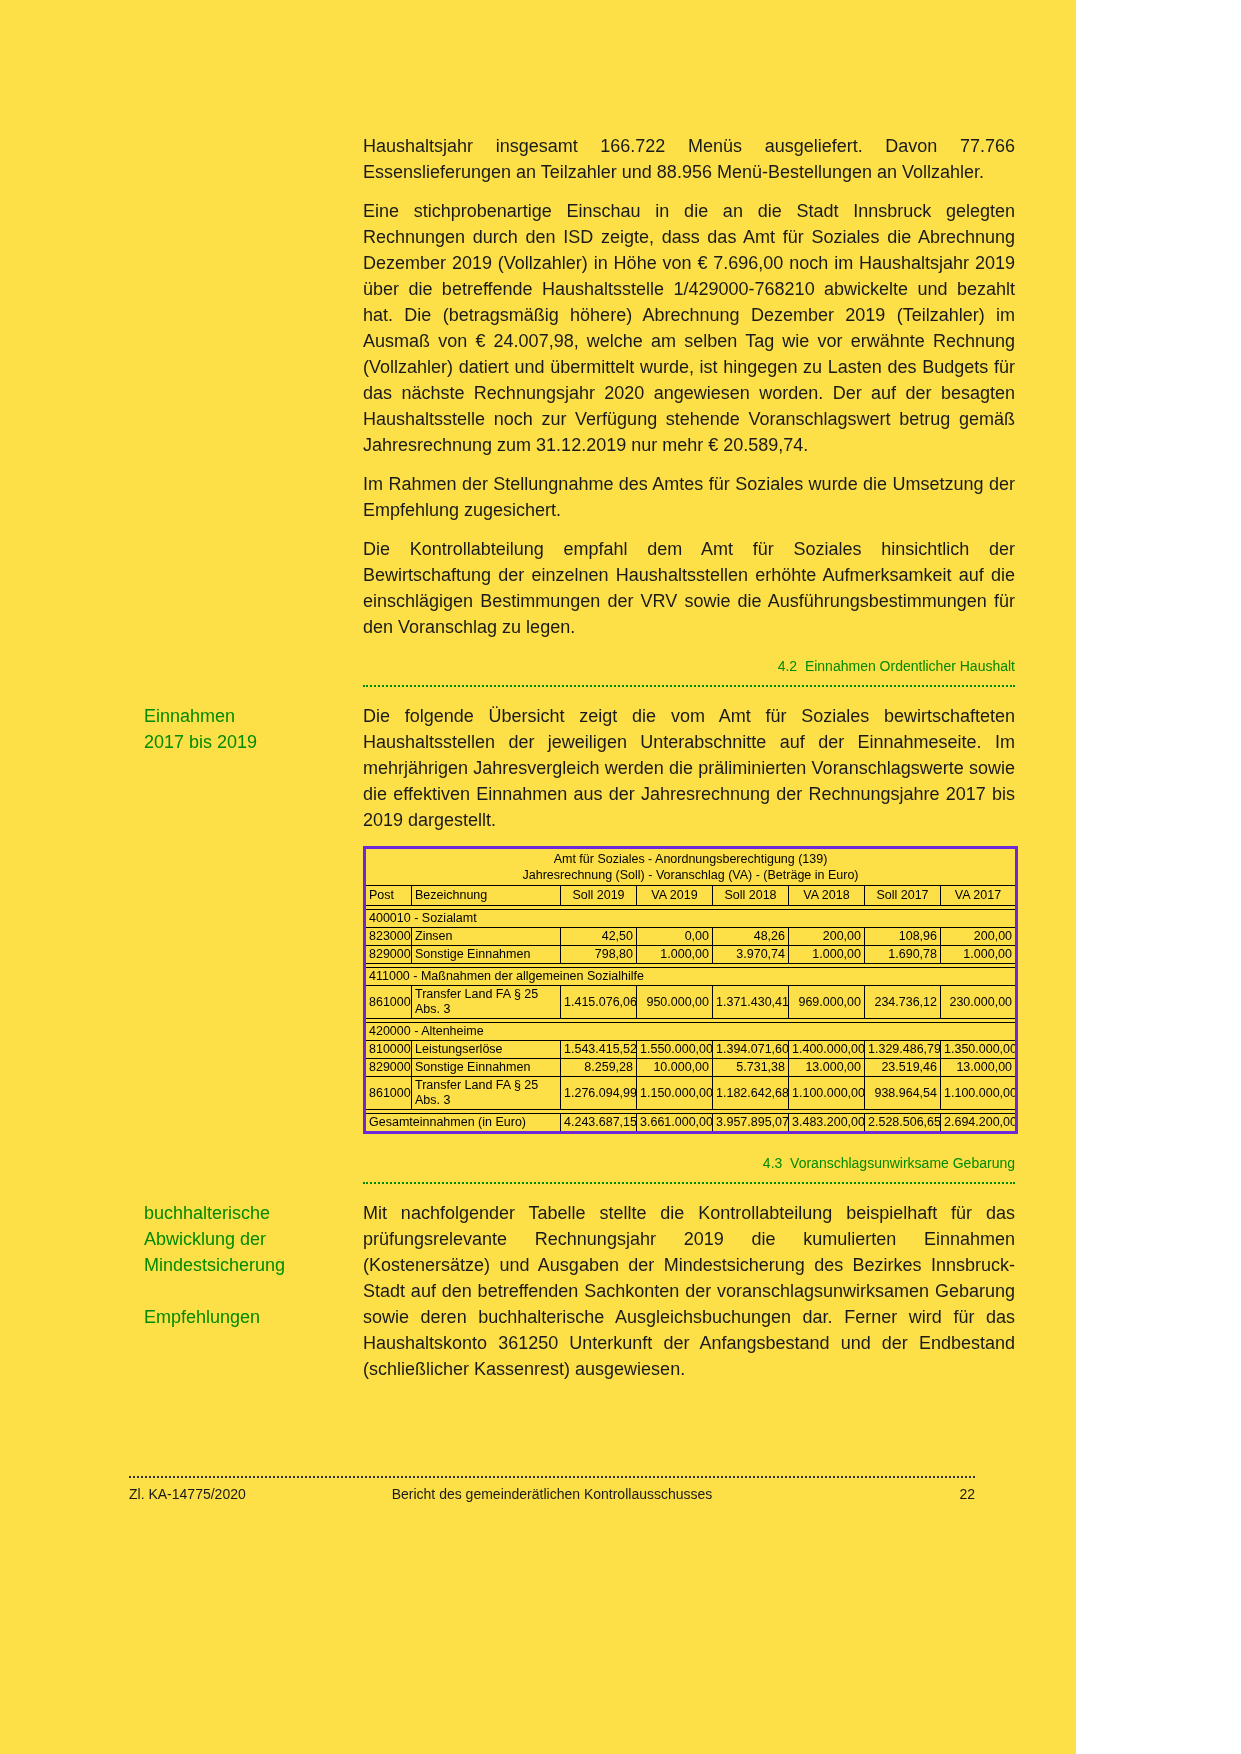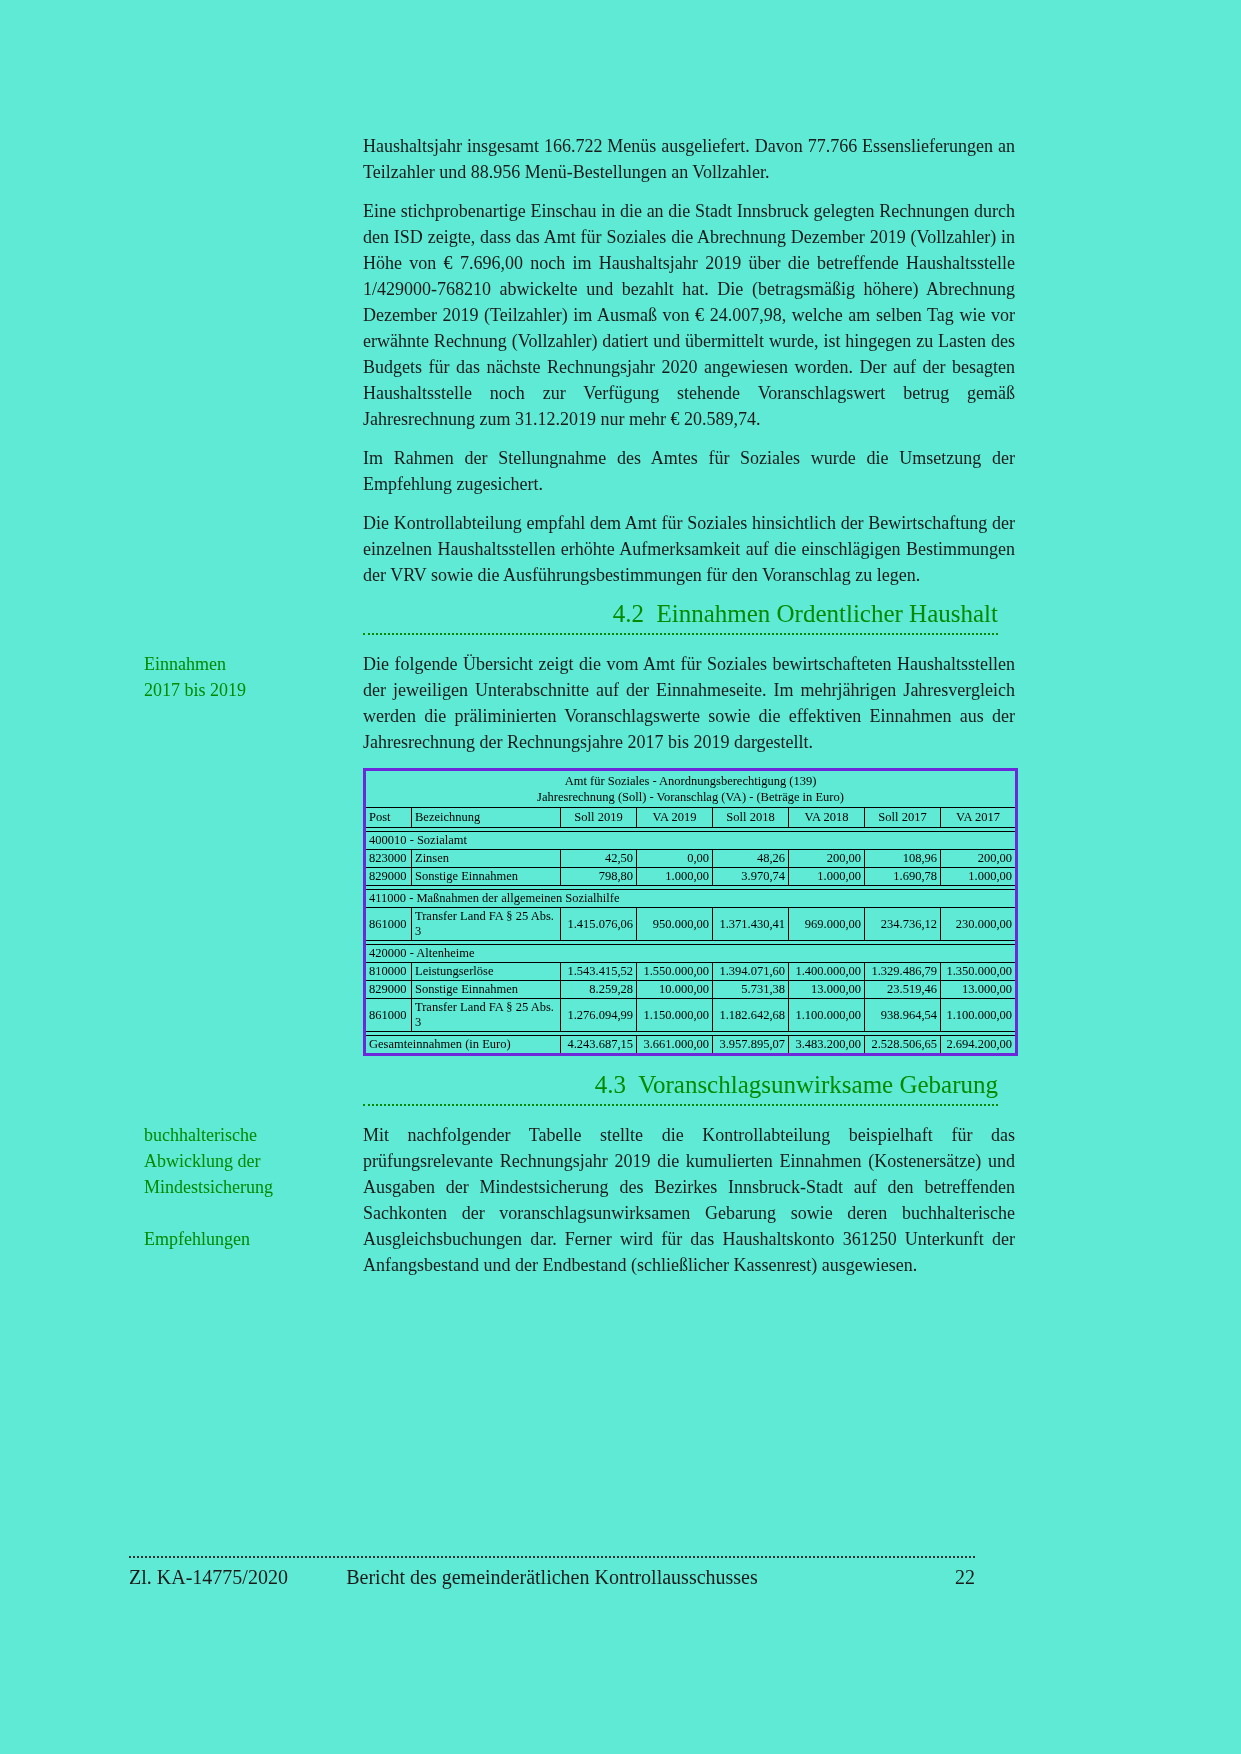--- a/index.html
+++ b/index.html
@@ -1,45 +1,45 @@
 <!DOCTYPE html>
 <html lang="de"><head>
 <meta charset="utf-8">
 <style>
   * { margin:0; padding:0; box-sizing:border-box; }
   html, body { background:#ffffff; }
   .page {
     position:relative;
-    width:1241px; height:1754px;
-    background:#5eead4;
-    font-family:Liberation Serif, serif;
+    width:1076px; height:1754px;
+    background:#fde047;
+    font-family:Liberation Sans, sans-serif;
     color:#1a1a1a;
     overflow:hidden;
   }
   .main {
     position:absolute;
     left:363px; top:133px;
     width:652px;
   }
   p.body {
     font-size:18px;
     line-height:26px;
     text-align:justify;
     margin:0 0 13px 0;
   }
   .para-wrap { position:relative; }
   .section-heading {
     color:#008a00;
-    font-size:25px;
+    font-size:14px;
     line-height:26px;
     text-align:right;
     white-space:pre-wrap;
     border-bottom:2px dotted #008a00;
     padding-bottom:6px;
-    margin:10px 17px 16px 0;
+    margin:10px 0 16px 0;
     font-weight:normal;
   }
   .margin-note {
     position:absolute;
     left:-219px;
     width:212px;
     color:#008a00;
     font-size:18px;
     line-height:26px;
     white-space:pre-line;
@@ -73,23 +73,23 @@
   .fin-table tr.datarow td { height:18px; }
   .fin-table tr.spacer td {
     border-left:0 none; border-right:0 none;
     border-top:1px solid #000; border-bottom:1px solid #000;
     height:4px; padding:0;
   }
 
   
   .footer {
     position:absolute;
-    left:129px; top:1556px;
+    left:129px; top:1476px;
     width:846px;
-    font-size:20px;
+    font-size:14px;
     color:#1a1a1a;
   }
   .footer-rule { border-top:2.5px dotted #333; height:0; }
   .footer-row {
     display:grid;
     grid-template-columns:1fr auto 1fr;
     margin-top:8px;
     align-items:baseline;
   }
   .footer-row .c { text-align:center; }

